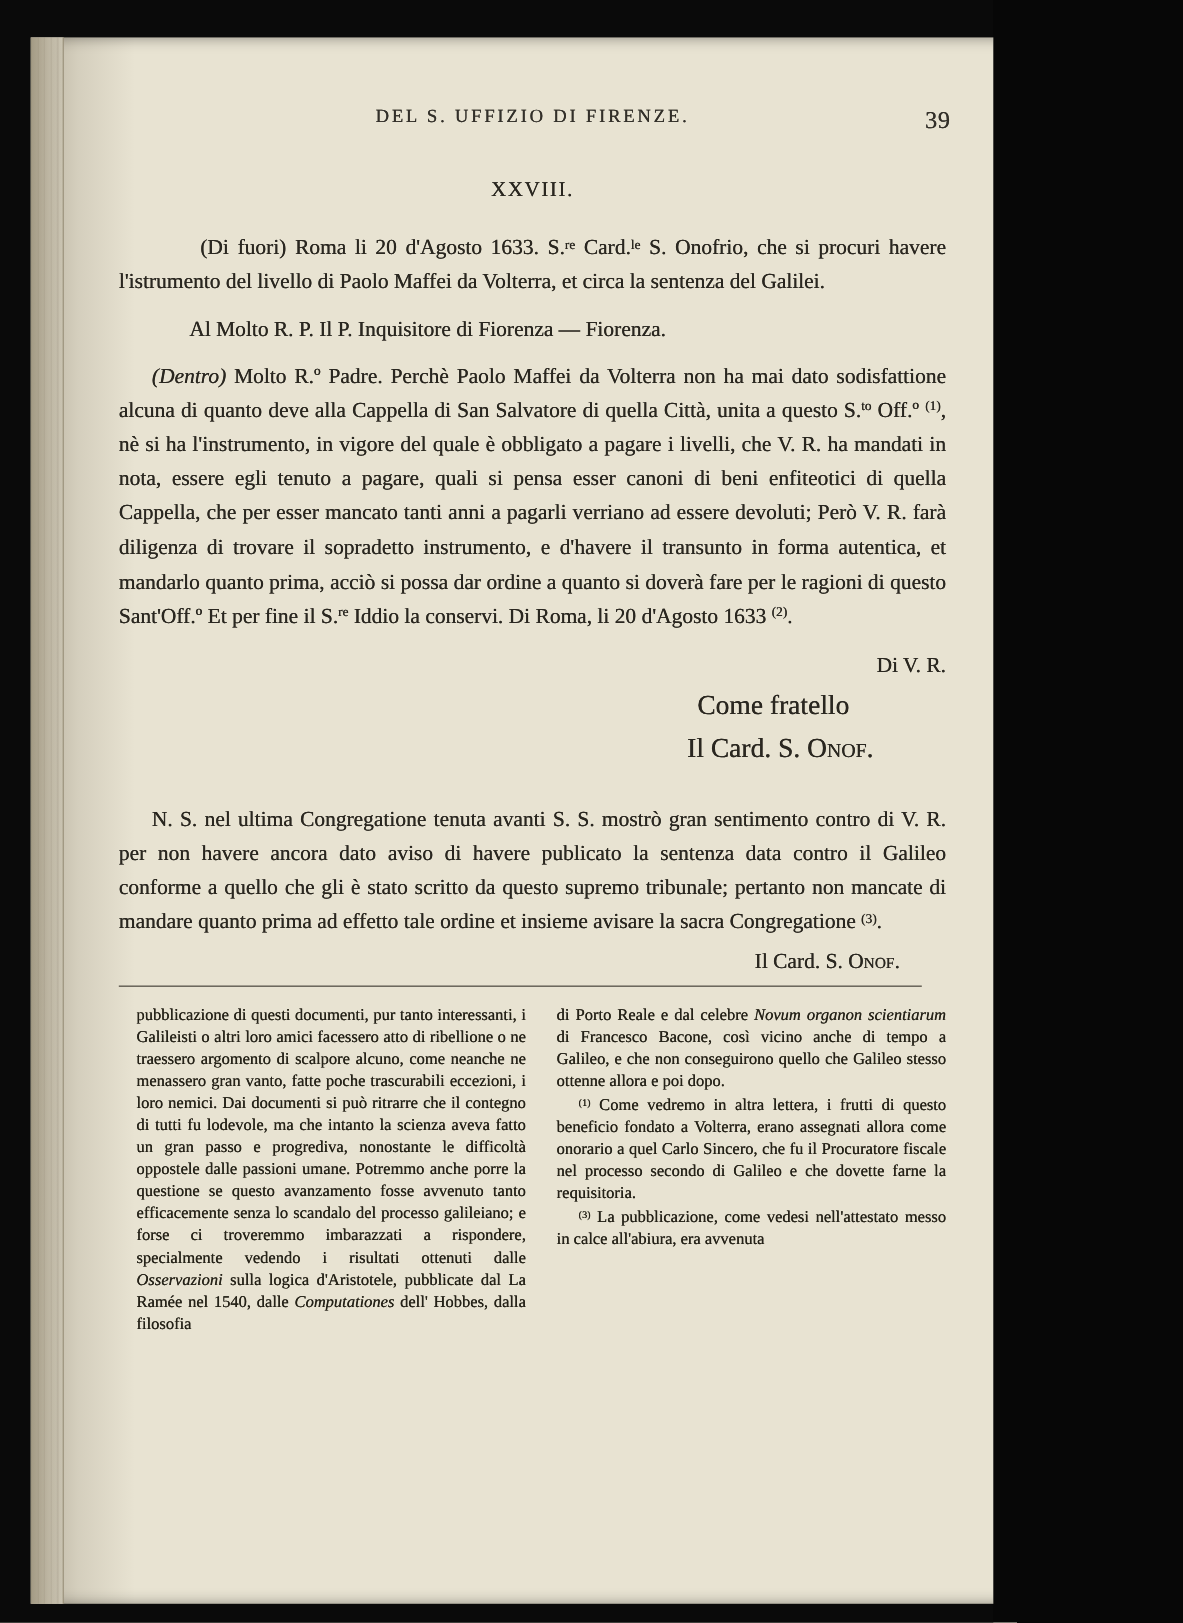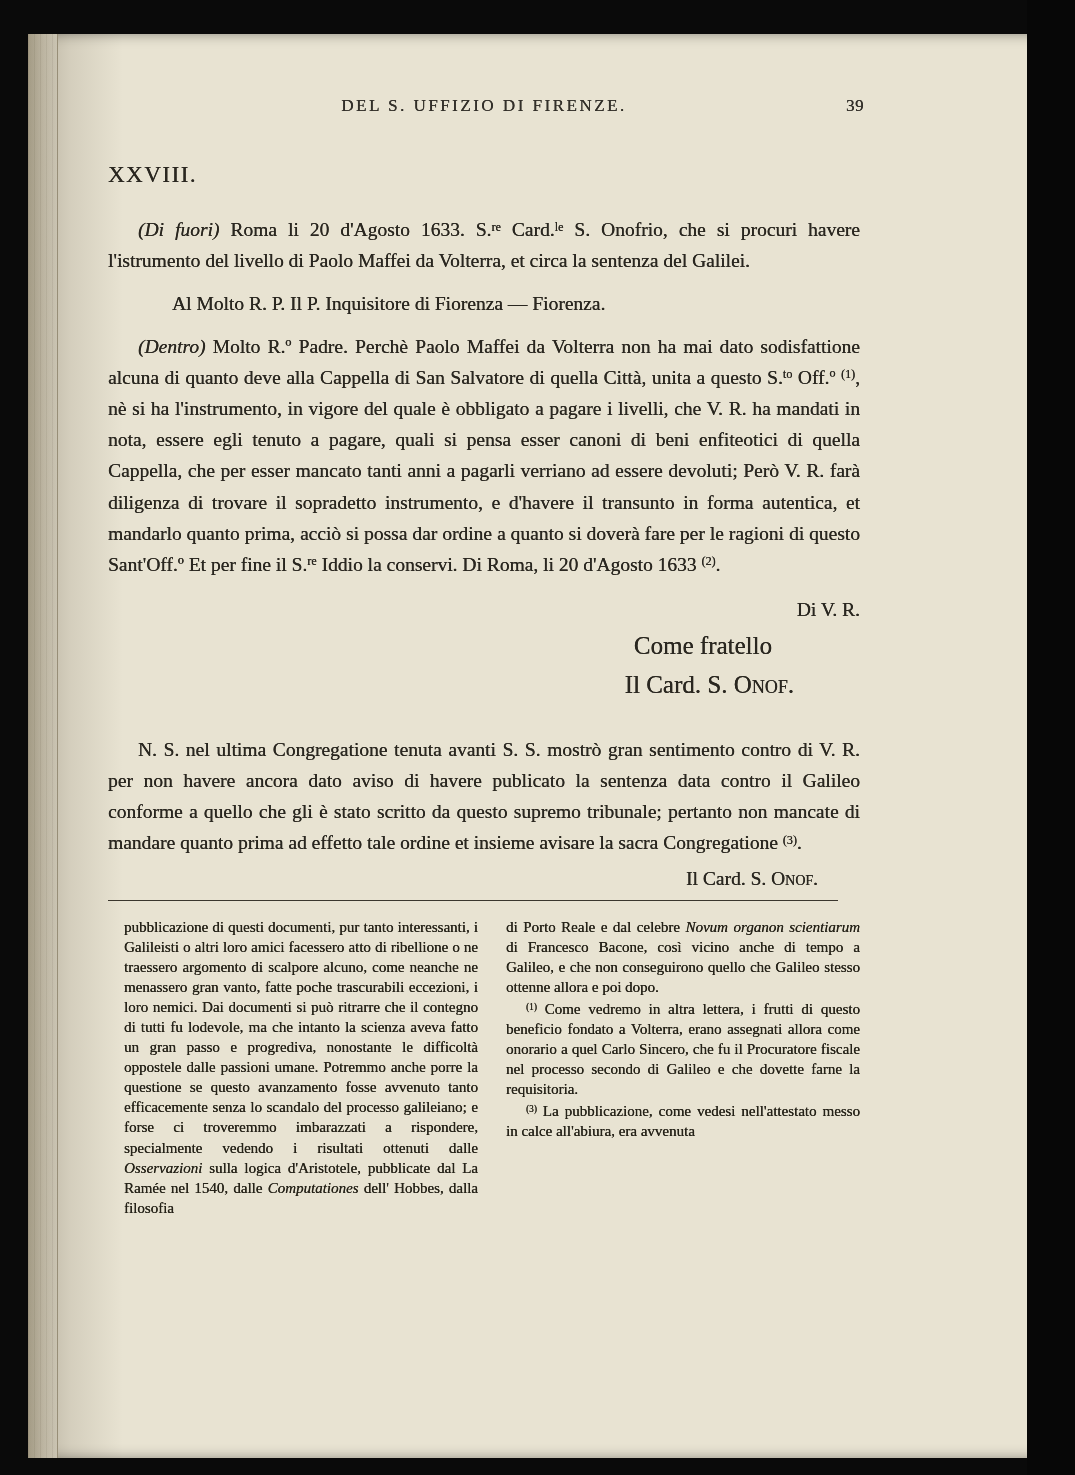--- a/index.html
+++ b/index.html
@@ -5,21 +5,21 @@
   * { box-sizing: border-box; }
   html, body { margin: 0; padding: 0; }
   body {
     width: 1075px; height: 1475px;
     background: #070707;
     font-family: "Liberation Serif", "DejaVu Serif", serif;
     overflow: hidden;
   }
   .photo {
     position: relative;
-    width: 1027px; height: 1475px;
+    width: 903px; height: 1475px;
     background: #0a0a0a;
     overflow: hidden;
   }
   .page {
     position: absolute;
     left: 28px; top: 34px;
     width: 1019px; height: 1424px;
     background: #e8e3d2;
     color: #2a2720;
     box-shadow: inset -10px 0 16px -10px rgba(0,0,0,0.45),
@@ -53,27 +53,28 @@
     text-align: center;
     font-size: 17px;
     letter-spacing: 2.5px;
     color: #33302a;
     margin-bottom: 46px;
   }
   .page-number {
     position: absolute;
     right: -4px; top: 0;
     letter-spacing: 0.5px;
-    font-size: 17px;
+    font-size: 22px;
     margin-left: 12px;
   }
   .section-title {
     font-weight: normal;
-    font-size: 23px;
+    font-size: 19px;
     letter-spacing: 1.5px;
+    text-align: center;
     margin: 0 0 26px 0;
   }
   .para {
     font-size: 19.5px;
     line-height: 1.6;
     text-align: justify;
     margin: 0 0 9px 0;
   }
   .indent { text-indent: 30px; }
   .address {
@@ -139,21 +140,21 @@
     <div class="page-edge"></div>
     <div class="content">
 
       <header class="running-head">
         <span class="running-title">DEL S. UFFIZIO DI FIRENZE.</span>
         <span class="page-number">39</span>
       </header>
 
       <h2 class="section-title">XXVIII.</h2>
 
-      <p class="para indent"><span style="font-style: italic;">(Di fuori)</span><span> Roma li 20 d'Agosto 1633. S.</span><sup>re</sup><span> Card.</span><sup>le</sup><span> S. Onofrio, che si procuri havere l'istrumento del livello di Paolo Maffei da Volterra, et circa la sentenza del Galilei.</span></p>
+      <p class="para indent"><span style=" margin-left: 44px;">(Di fuori)</span><span> Roma li 20 d'Agosto 1633. S.</span><sup>re</sup><span> Card.</span><sup>le</sup><span> S. Onofrio, che si procuri havere l'istrumento del livello di Paolo Maffei da Volterra, et circa la sentenza del Galilei.</span></p>
 
       <p class="para address"><span>Al Molto R. P. Il P. Inquisitore di Fiorenza — Fiorenza.</span></p>
 
       <p class="para indent"><span style="font-style: italic;">(Dentro)</span><span> Molto R.º Padre. Perchè Paolo Maffei da Volterra non ha mai dato sodisfattione alcuna di quanto deve alla Cappella di San Salvatore di quella Città, unita a questo S.</span><sup>to</sup><span> Off.º </span><sup>(1)</sup><span>, nè si ha l'instrumento, in vigore del quale è obbligato a pagare i livelli, che V. R. ha mandati in nota, essere egli tenuto a pagare, quali si pensa esser canoni di beni enfiteotici di quella Cappella, che per esser mancato tanti anni a pagarli verriano ad essere devoluti; Però V. R. farà diligenza di trovare il sopradetto instrumento, e d'havere il transunto in forma autentica, et mandarlo quanto prima, acciò si possa dar ordine a quanto si doverà fare per le ragioni di questo Sant'Off.º Et per fine il S.</span><sup>re</sup><span> Iddio la conservi. Di Roma, li 20 d'Agosto 1633 </span><sup>(2)</sup><span>.</span></p>
 
       <p class="para valediction"><span>Di V. R.</span></p>
 
       <div class="signature">
         <div class="sig-line1"><span>Come fratello</span></div>
         <div class="sig-line2"><span>Il Card. S. </span><span style="font-variant: small-caps;">Onof.</span></div>

